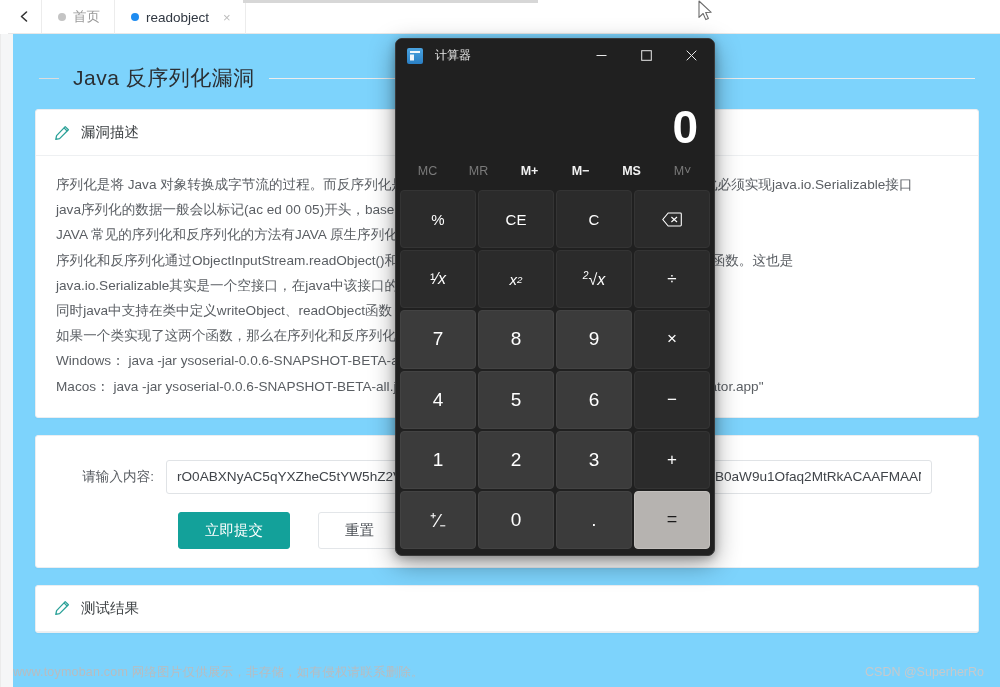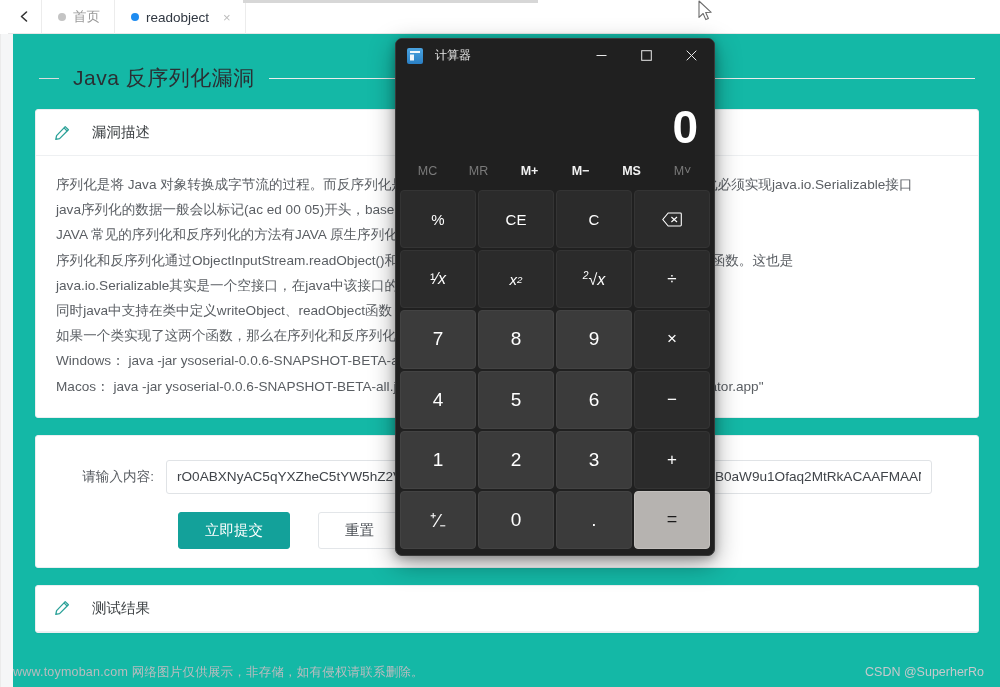--- a/index.html
+++ b/index.html
@@ -39,42 +39,42 @@
   }
 
   
   .page {
     position: absolute; left: 0; top: 34px; width: 1000px; height: 653px;
     background: #f5f6f7;
     border-left: 1px solid #ebebeb;
   }
   .page-inner {
     position:absolute; left: 12px; top: 0; width: 988px; height: 653px;
-    background:#14b8a6;
+    background:#7dd3fc;
   }
 
   .page-title-row {
     display:flex; align-items:center; gap: 0; padding: 30px 0 0 0;
   }
   .title-dash { width: 20px; height: 1px; background:#dcdcdc; margin-left: 26px; }
   .page-title {
     font-size: 21px; color: #2b2f33; font-weight: 400;
     padding: 0 14px; letter-spacing: .5px;
   }
   .title-rule { flex: 1; height: 1px; background:#ececec; margin-right: 26px; }
 
   .card {
     margin: 17px 22px 0 22px;
     background:#ffffff;
     border: 1px solid #ebeef1;
     border-radius: 3px;
     box-shadow: 0 1px 2px rgba(0,0,0,0.03);
   }
   .card-head {
-    display:flex; align-items:center; gap: 22px;
+    display:flex; align-items:center; gap: 11px;
     padding: 13px 18px; border-bottom: 1px solid #eef0f2;
   }
   .card-head .ico { width: 16px; height: 16px; color:#2aa198; flex:none; }
   .card-head .ico svg { display:block; }
   .card-title { font-size: 14.5px; color:#3c4043; font-weight: 500; }
   .card-body { padding: 16px 20px 18px 20px; }
 
   .desc-line {
     font-size: 13.6px; color: #5a5e63; line-height: 25.2px;
     white-space: nowrap; overflow: visible;

